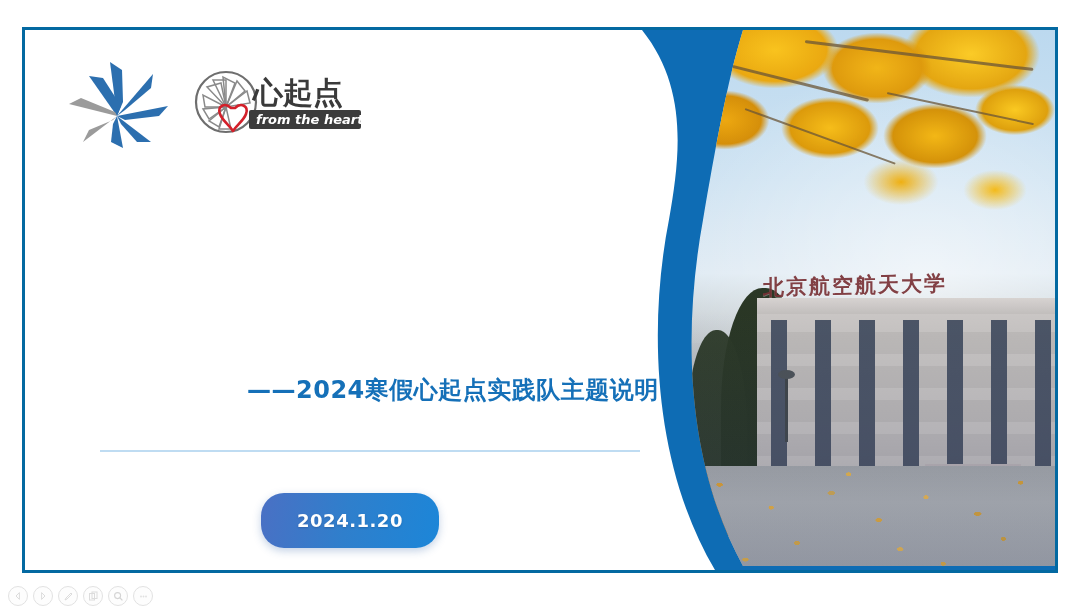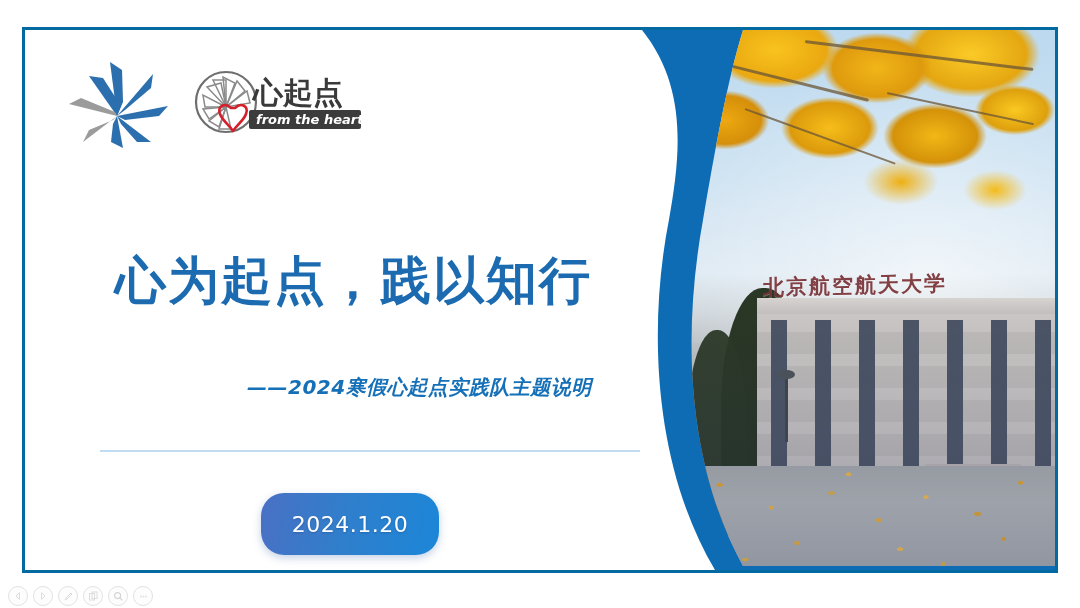--- a/index.html
+++ b/index.html
@@ -226,53 +226,52 @@
     letter-spacing: 2px;
     line-height: 1.15;
     white-space: nowrap;
     font-family: "DejaVu Sans", sans-serif;
   }
 
   .subtitle {
     position: absolute;
     left: 222px;
     top: 344px;
-    font-size: 20px;
+    font-size: 24px;
     font-weight: bold;
     color: #1570B8;
     letter-spacing: .5px;
     white-space: nowrap;
     font-family: "DejaVu Sans", sans-serif;
-    font-style: italic;
   }
 
   .divider {
     position: absolute;
     left: 75px;
     top: 420px;
     width: 540px;
     height: 2px;
     background: #bfdcf2;
   }
 
   .date-badge {
     position: absolute;
     left: 236px;
     top: 463px;
     width: 178px;
-    height: 62px;
+    height: 55px;
     border-radius: 23px;
     background: linear-gradient(100deg, #4a70c4 0%, #2f7fcc 48%, #1c86d8 100%);
     box-shadow: 0 3px 9px rgba(40,90,160,.28);
     display: flex;
     align-items: center;
     justify-content: center;
     color: #ffffff;
-    font-size: 22px;
-    font-weight: normal;
+    font-size: 18px;
+    font-weight: bold;
     letter-spacing: .5px;
     font-family: "DejaVu Sans", sans-serif;
     text-shadow: 0 1px 2px rgba(20,50,100,.30);
     cursor: pointer;
   }
 
   
   .toolbar {
     position: absolute;
     left: 8px;
@@ -370,21 +369,20 @@
             </g>
             <path d="M38 47 C32 41, 24 45, 27 53 C29 59, 36 64, 40 70 C44 64, 51 59, 53 53 C56 45, 48 41, 42 47 Z" fill="none" stroke="#d3202a" stroke-width="2.6" stroke-linejoin="round"></path>
             <g fill="#3a3a3a" font-family="DejaVu Sans, sans-serif" font-size="30" font-weight="bold">
               <text x="60" y="42">心起点</text>
             </g>
             <rect x="56" y="49" width="112" height="19" rx="2" fill="#3c3c3c"></rect>
             <text x="63" y="63" fill="#ffffff" font-family="DejaVu Sans, sans-serif" font-size="13" font-style="italic" font-weight="bold">from the heart</text>
           </svg>
         </div>
 
-        <div class="title">心为起点，践以知行</div>
 
         <div class="subtitle">——2024寒假心起点实践队主题说明</div>
 
         <div class="divider"></div>
 
         <div class="date-badge">2024.1.20</div>
       </div>
 
     </div>
   </div>

